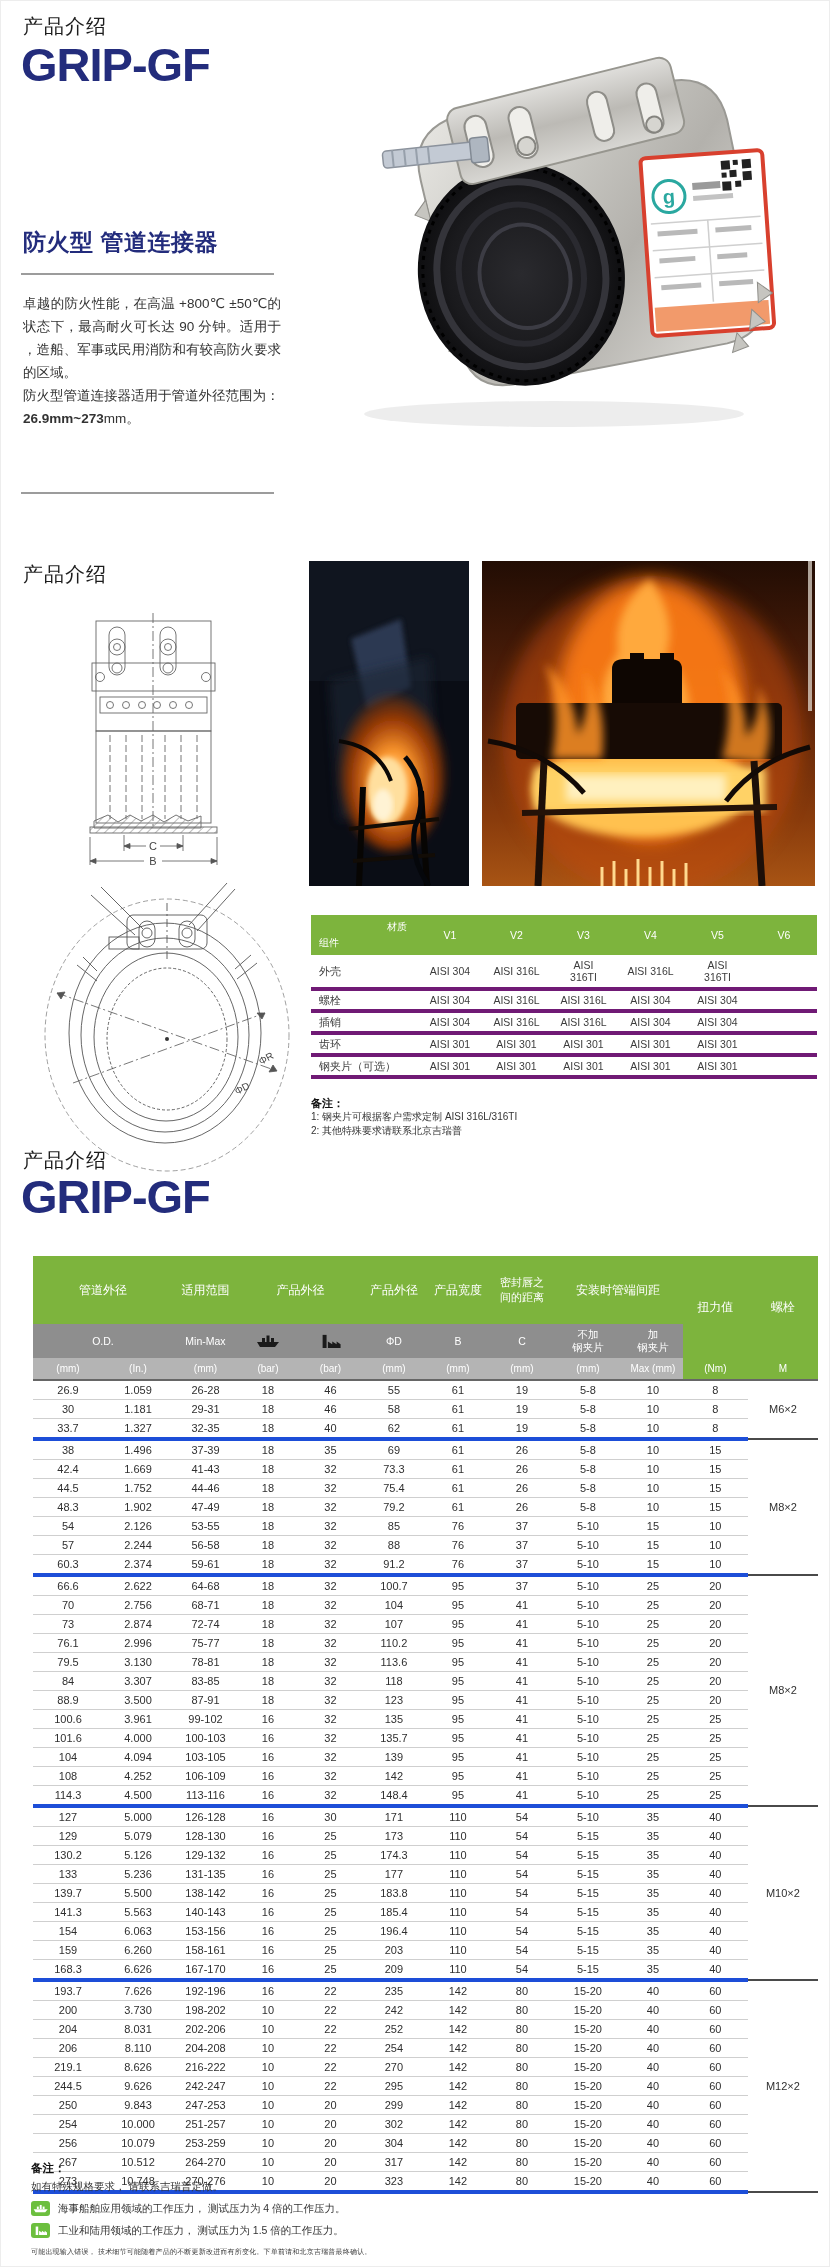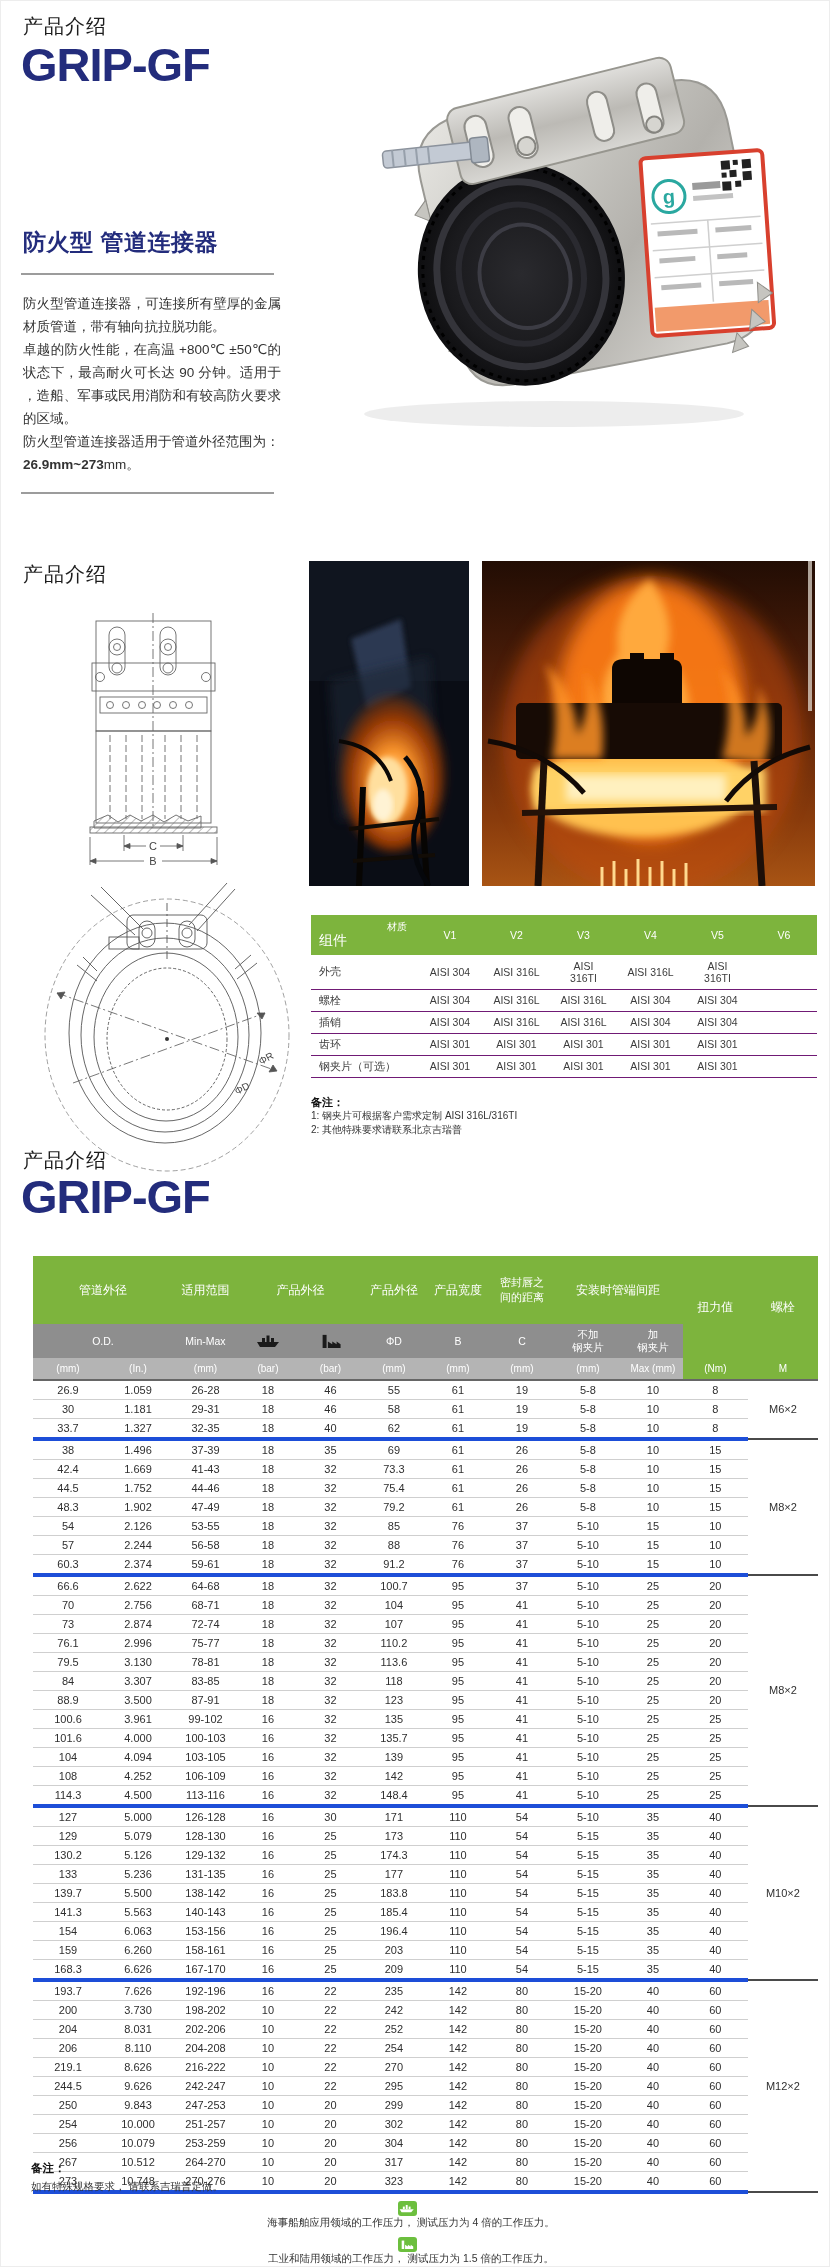--- a/index.html
+++ b/index.html
@@ -9,29 +9,29 @@
   .kicker{font-size:20px;color:#1d1d1d;letter-spacing:1px;}
   .brand{font-size:47px;font-weight:800;color:#232c7c;letter-spacing:-1px;line-height:1;}
   .subtitle{font-size:23px;font-weight:800;color:#232c7c;letter-spacing:.5px;}
   .rule{height:0;border-top:2px solid #9c9c9c;width:253px;}
   .intro-text{width:258px;font-size:13.5px;line-height:23px;color:#333;text-align:justify;}
   .intro-text p{margin:0;}
 
   
   .material-table{border-collapse:collapse;table-layout:fixed;width:506px;}
   .material-table th{background:#7db43d;color:#fff;font-weight:normal;font-size:10.5px;height:40px;padding:0;}
-  .material-table td{font-size:10.5px;color:#3c3c3c;text-align:center;border-bottom:1px solid #701a75;
+  .material-table td{font-size:10.5px;color:#3c3c3c;text-align:center;border-bottom:4px solid #701a75;
                      padding:0;white-space:pre-line;line-height:1.15;margin-top:32px;}
   .material-table tbody td:first-child{text-align:left;padding-left:8px;font-size:11px;}
   .material-table tbody tr{height:22px;}
   .material-table tbody tr:first-child{height:34px;}
   .corner{position:relative;background-image:linear-gradient(to bottom right,
       transparent 49.3%, rgba(255,255,255,.65) 49.3%, rgba(255,255,255,.65) 50.9%, transparent 50.9%);}
   .corner .c-top{position:absolute;top:5px;right:10px;font-size:10px;}
-  .corner .c-bot{position:absolute;bottom:5px;left:8px;font-size:14px;}
+  .corner .c-bot{position:absolute;bottom:5px;left:8px;font-size:10px;}
   .mt-notes{font-size:10px;color:#333;line-height:14px;}
   .mt-notes .nt{font-size:11px;font-weight:bold;color:#111;}
 
   
   .main-table{border-collapse:collapse;table-layout:fixed;width:785px;}
   .main-table th{padding:0;font-weight:normal;}
   .main-table .h1 th{background:#7db43d;color:#fff;font-size:12px;height:68px;}
   .main-table .h2 th{background:#8e8e8e;color:#fff;font-size:10.5px;height:34px;line-height:1.2;}
   .main-table .h3 th{background:#b4b4b4;color:#fff;font-size:10px;height:21px;}
   .main-table th.grn{background:#7db43d;color:#fff;}
@@ -44,21 +44,21 @@
   .pre{white-space:pre-line;}
   .icon-cell svg{height:14px;vertical-align:middle;}
 
   
   .photo{position:absolute;overflow:hidden;}
   .photo svg{display:block;}
 
   
   .f-title{font-size:11.5px;font-weight:bold;color:#111;}
   .f-line{font-size:10.5px;color:#333;margin-top:4px;}
-  .f-item{display:flex;align-items:center;margin-top:7px;font-size:10.5px;color:#333;flex-direction:column;}
+  .f-item{display:flex;align-items:center;margin-top:7px;font-size:10.5px;color:#333;}
   .f-badge{width:19px;height:15px;background:#6cbf3e;border-radius:3px;display:inline-flex;
            align-items:center;justify-content:center;margin-right:8px;flex:none;}
   .f-badge svg{height:9px;}
   .f-disc{font-size:7px;color:#3a3a3a;margin-top:9px;letter-spacing:.2px;}
   svg text{font-family:"Liberation Sans","DejaVu Sans",sans-serif;}
 </style>
 </head>
 <body>
 
 <div id="page">
@@ -165,21 +165,20 @@
             <path d="M420 344 l8 16 -17 2z"></path>
         </g>
       </g>
     </svg>
   </div>
 
   <div class="abs subtitle" style="left:22px;top:226px;">防火型 管道连接器</div>
   <div class="abs rule" style="left:20px;top:272px;"></div>
 
   <div class="abs intro-text" style="left:22px;top:291px;">
-    <p>防火型管道连接器，可连接所有壁厚的金属材质管道，带有轴向抗拉脱功能。</p>
     <p>卓越的防火性能，在高温 +800℃ ±50℃的状态下，最高耐火可长达 90 分钟。适用于 ，造船、军事或民用消防和有较高防火要求的区域。</p>
     <p>防火型管道连接器适用于管道外径范围为：</p>
     <p><b>26.9mm~273</b><span>mm。</span></p>
   </div>
   <div class="abs rule" style="left:20px;top:491px;"></div>
 
   <div class="abs kicker" style="left:22px;top:560px;">产品介绍</div>
 
   <div class="abs" style="left:85px;top:612px;">
     <svg width="135" height="255" viewBox="0 0 135 255">

